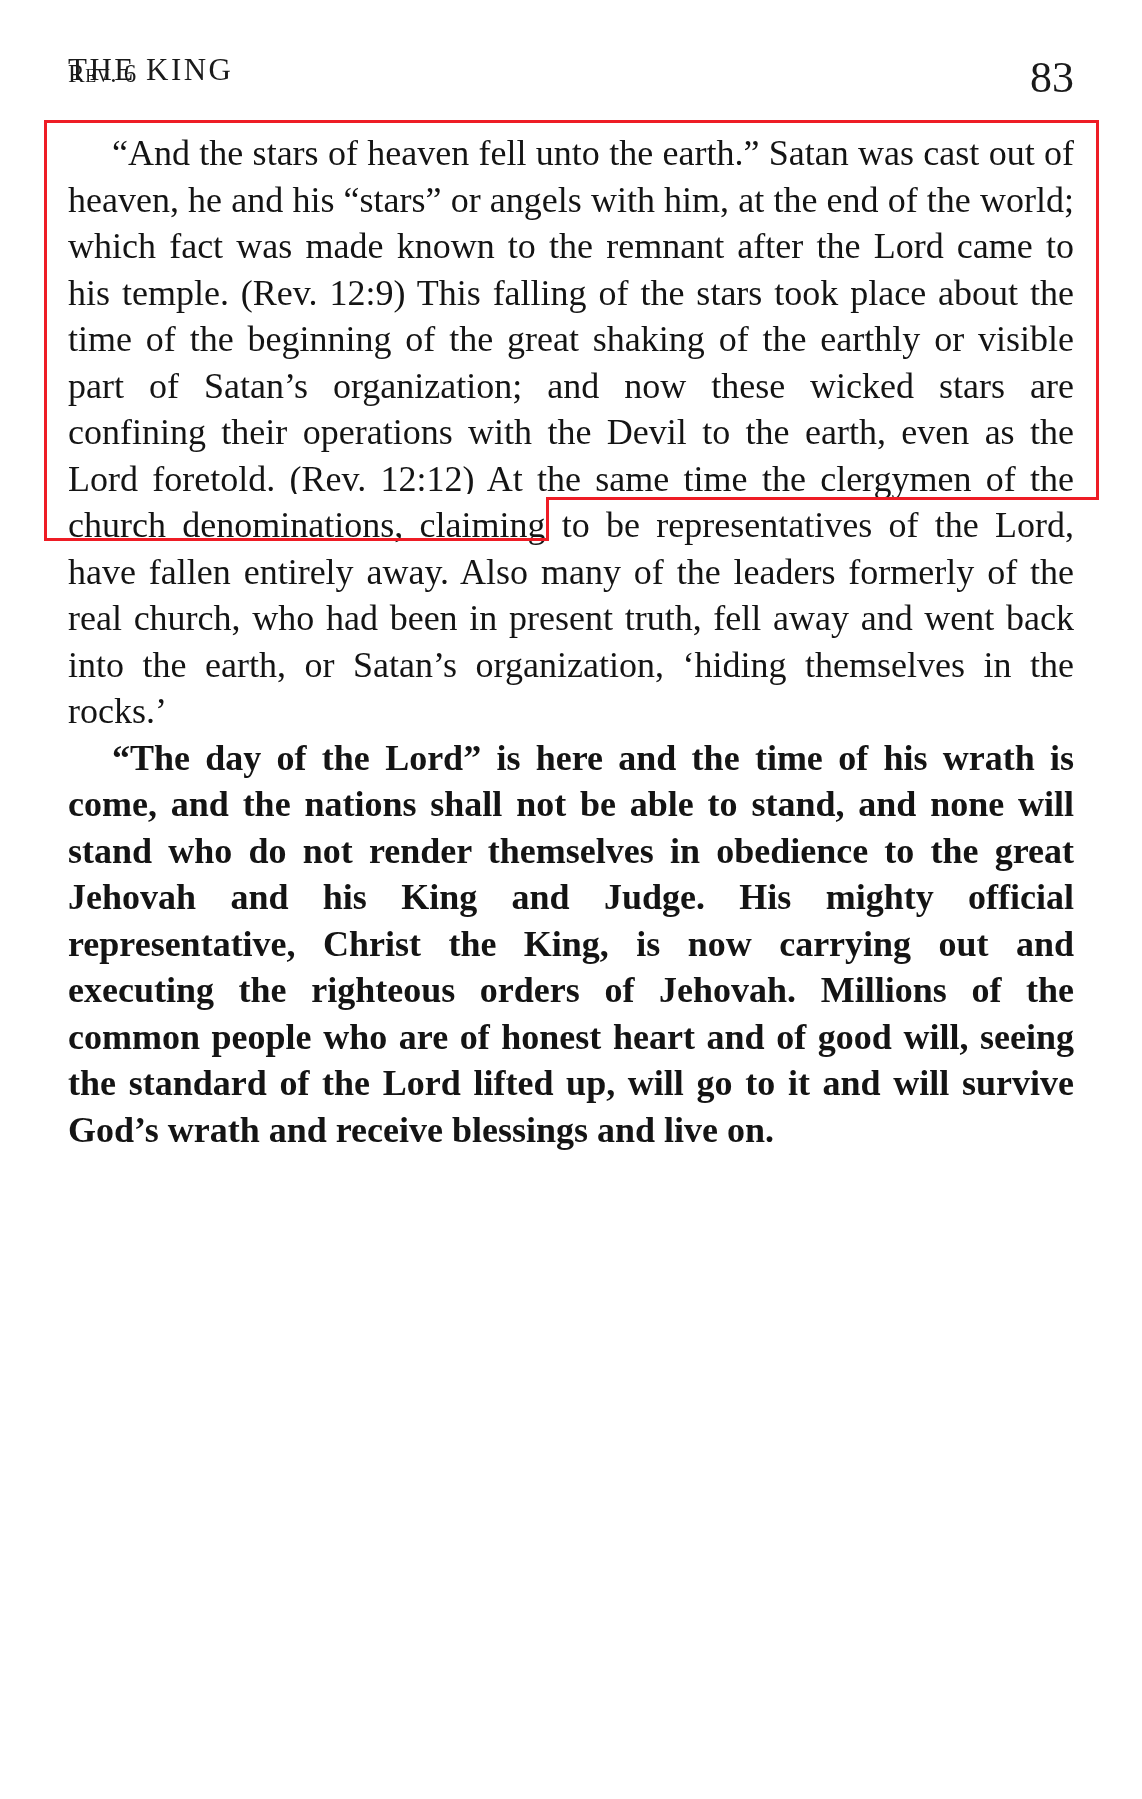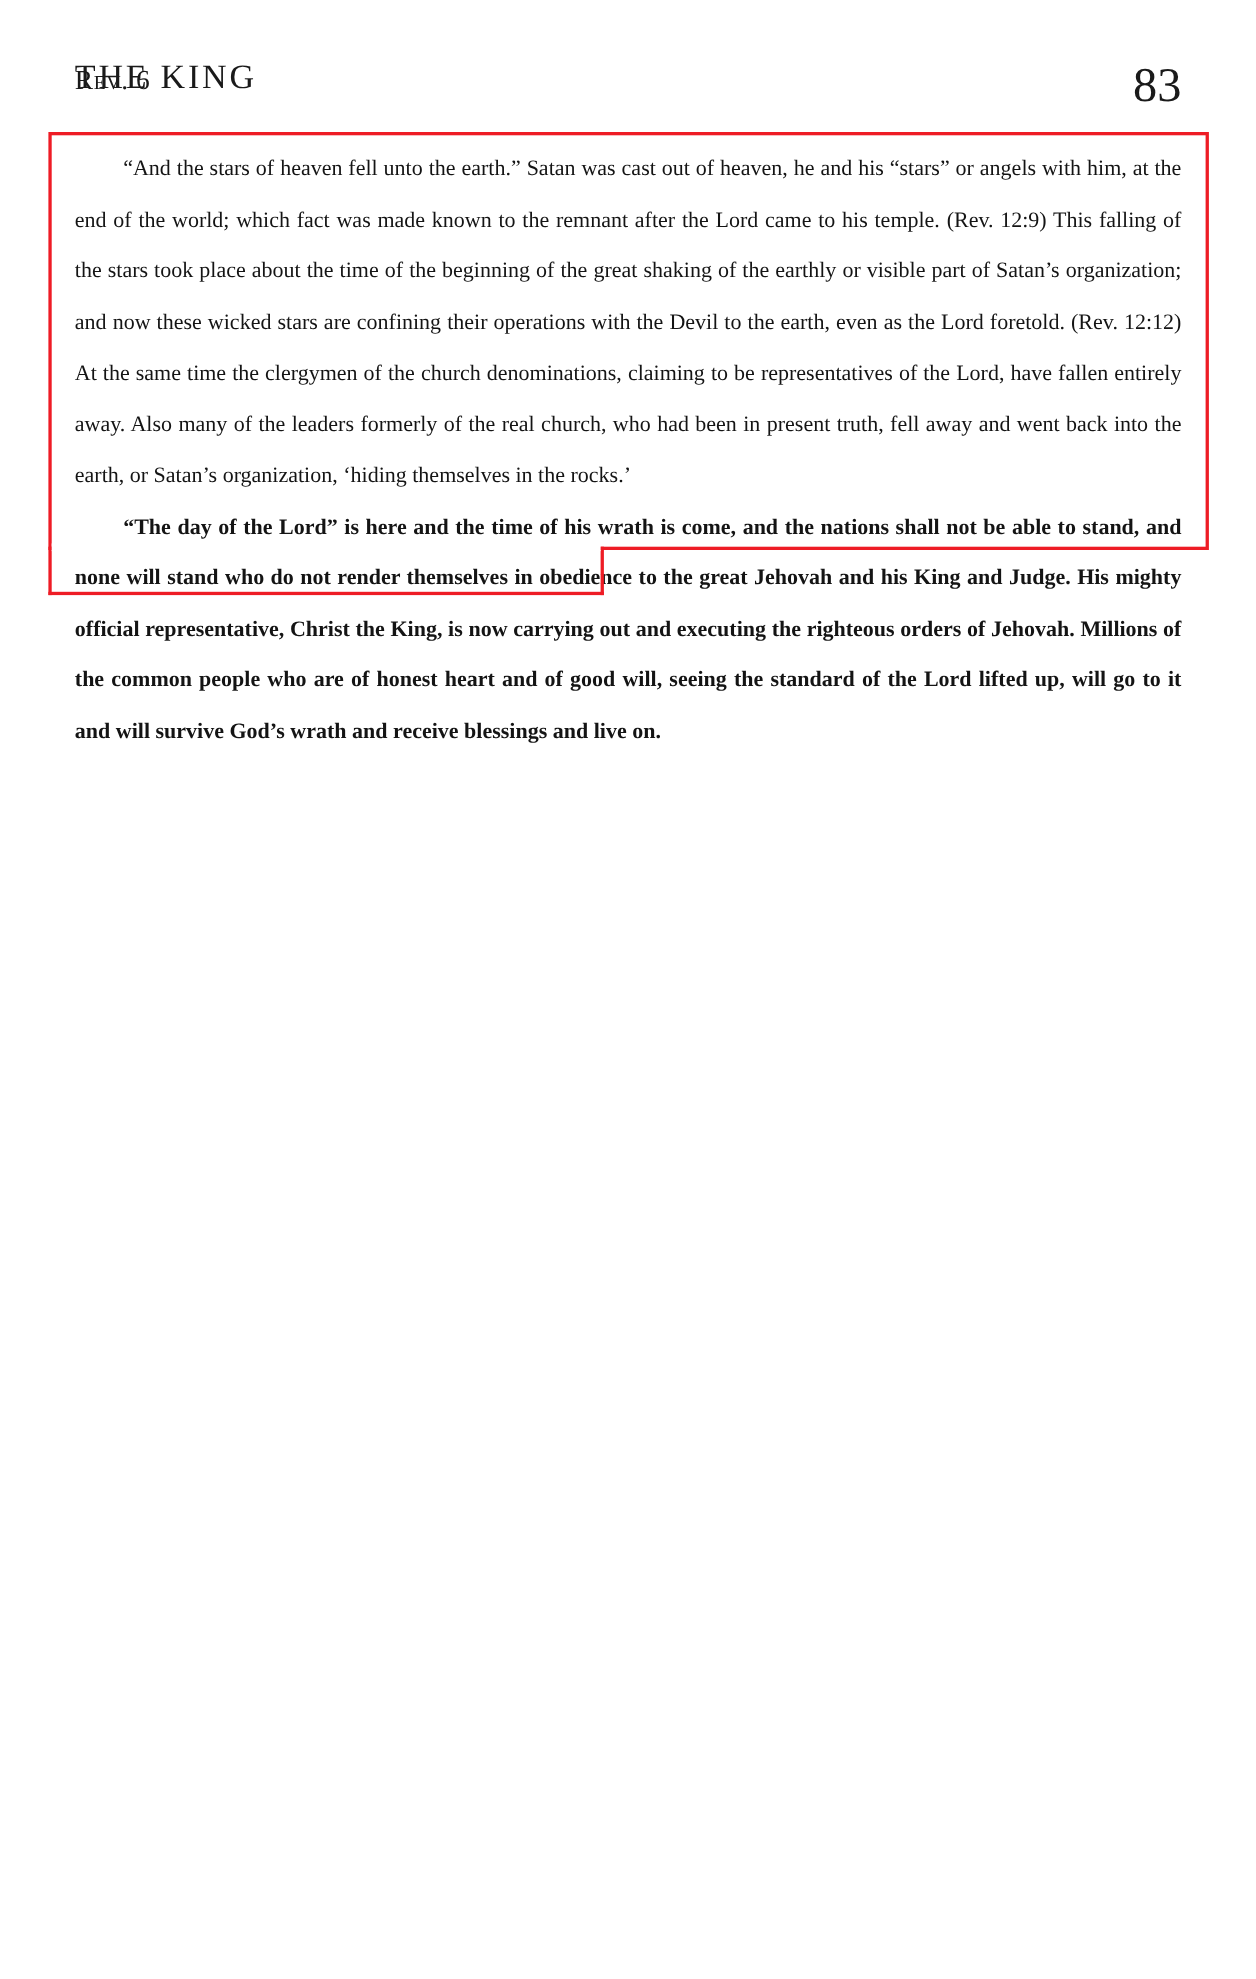--- a/index.html
+++ b/index.html
@@ -62,21 +62,21 @@
   
   .column {
     position: absolute;
     left: 68px;
     top: 130px;
     width: 1006px;
   }
 
   p.para {
     margin: 0;
-    font-size: 20px;
+    font-size: 36px;
     line-height: 46.5px;
     text-align: justify;
     text-justify: inter-word;
     color: #141414;
   }
   p.para + p.para {
     margin-top: 0px;
     font-weight: bold;
   }
   p.indent {

